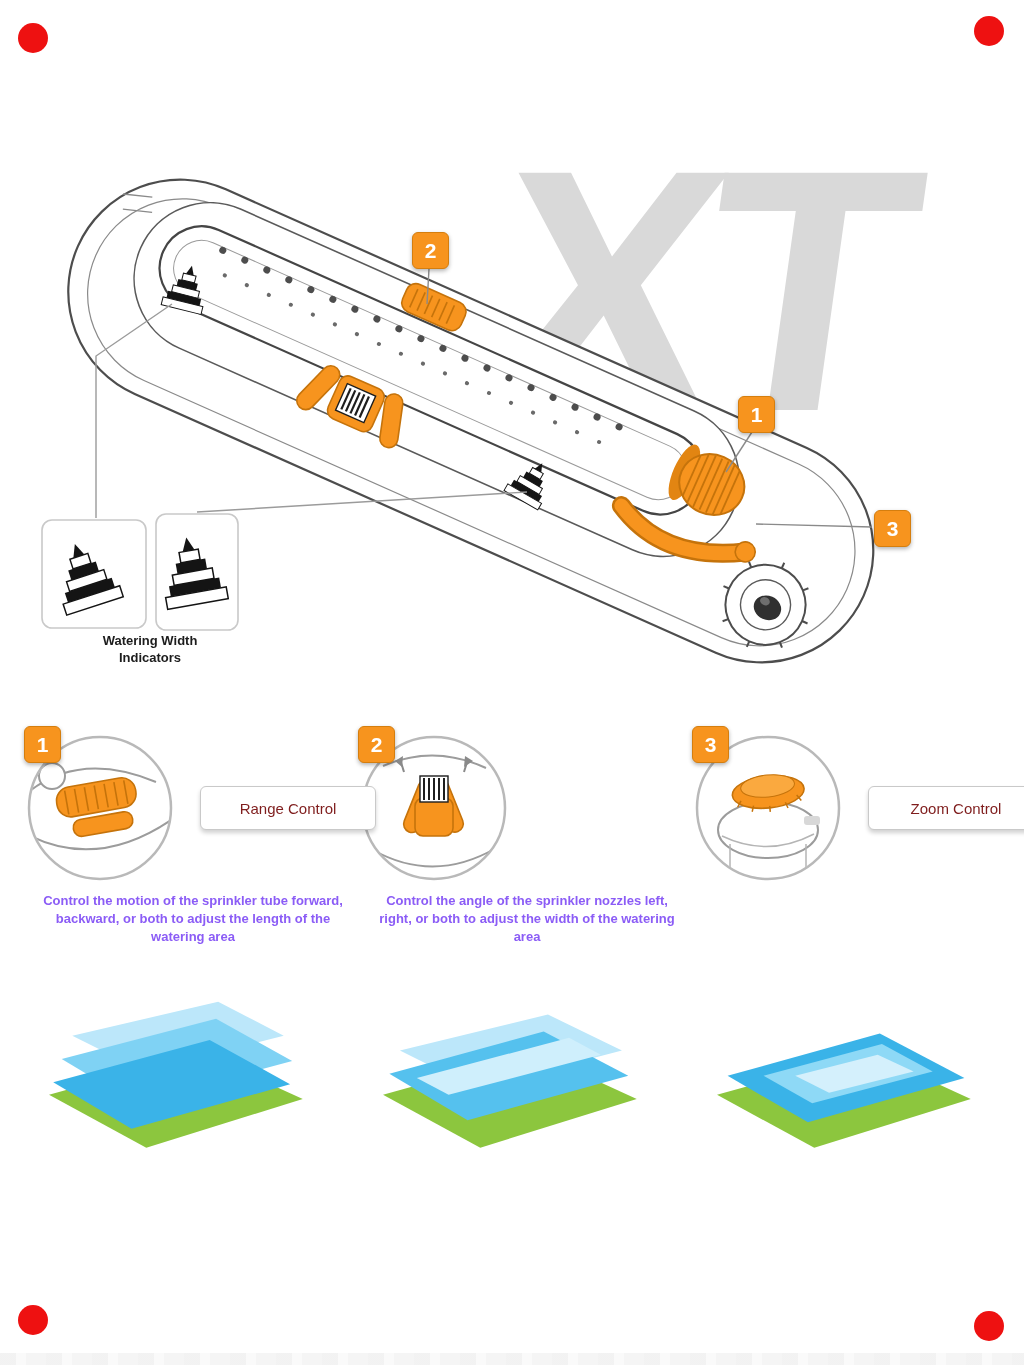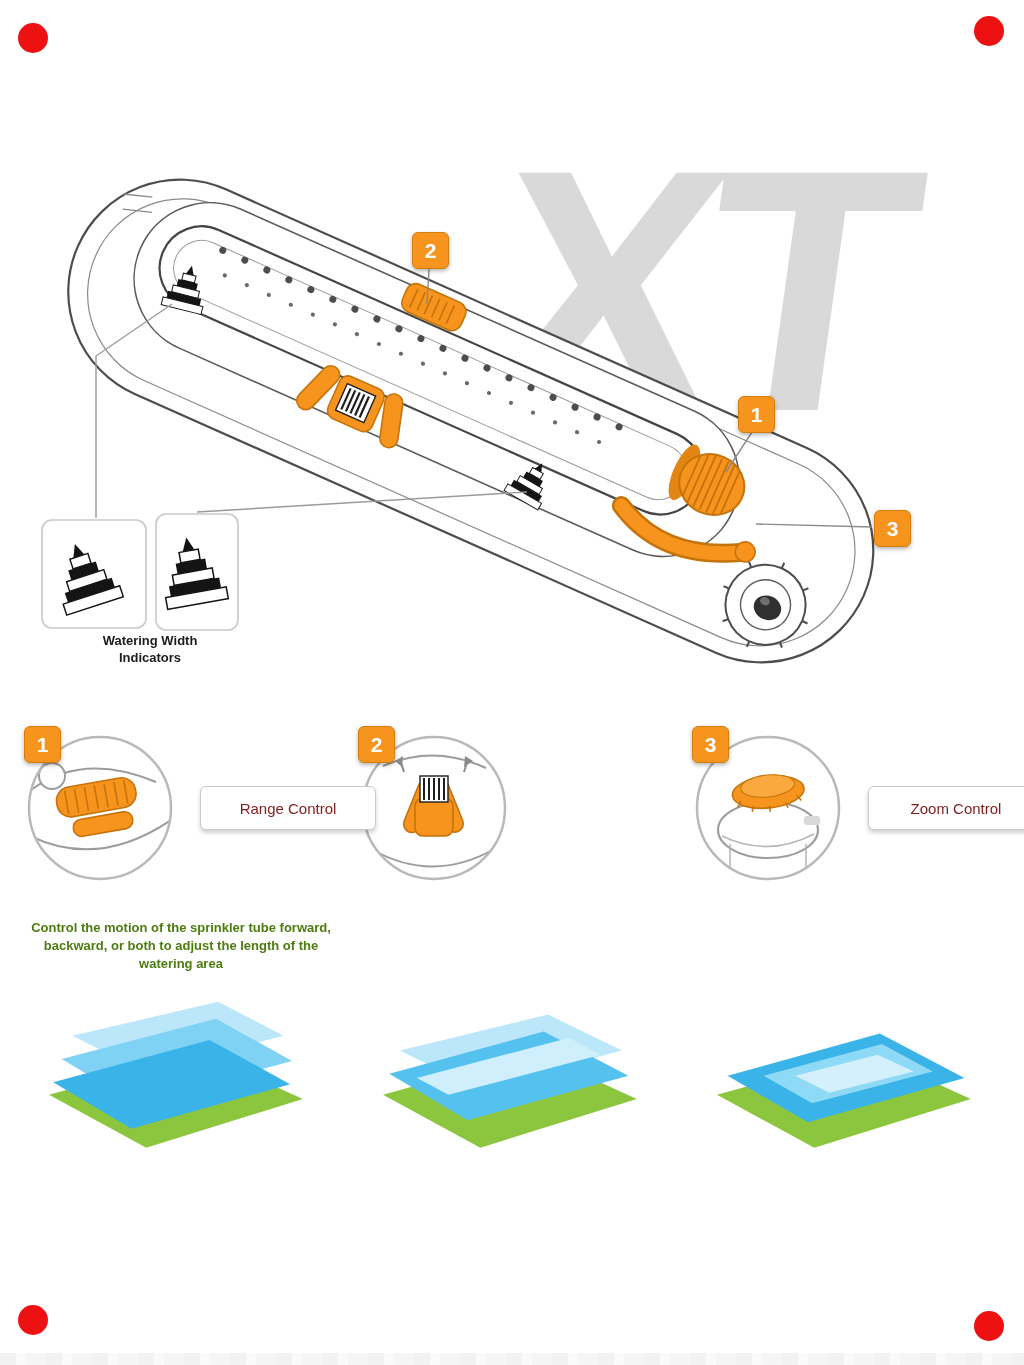--- a/index.html
+++ b/index.html
@@ -29,22 +29,22 @@
   .feature{position:absolute;top:716px;width:322px;height:440px;}
   .feature-1{left:18px;} .feature-2{left:352px;} .feature-3{left:686px;}
   .feature .badge{position:absolute;left:6px;top:10px;z-index:4;width:35px;height:35px;
            background:#F7941E;border:1px solid #D57E0E;border-radius:6px;color:#fff;
            font-size:21px;font-weight:bold;display:flex;align-items:center;justify-content:center;
            box-shadow:0 2px 4px rgba(0,0,0,.3);}
   .circle-svg{position:absolute;left:6px;top:16px;z-index:2;}
   .pill{position:absolute;left:146px;top:70px;width:174px;height:42px;z-index:3;background:#fff;
         border:1px solid #c9c9c9;border-radius:6px;box-shadow:0 3px 4px rgba(0,0,0,.18);
         display:flex;align-items:center;justify-content:center;font-size:15px;color:#7f1d1d;margin-left:36px;}
-  .desc{position:absolute;top:176px;left:8px;width:310px;text-align:center;font-size:13px;
-        font-weight:bold;color:#4d7c0f;line-height:1.38;margin-top:27px;}
+  .desc{position:absolute;top:176px;left:20px;width:310px;text-align:center;font-size:13px;
+        font-weight:bold;color:#8b5cf6;line-height:1.38;}
   .spray{position:absolute;top:252px;left:20px;}
 
   .bottom-artifact{position:absolute;left:0;top:1353px;width:1024px;height:12px;opacity:.5;
         background:repeating-linear-gradient(90deg,#e6e6e6 0 16px,#f5f5f5 16px 26px,#ebebeb 26px 46px);}
 </style>
 </head>
 <body>
 
 <div class="page">
 
@@ -231,20 +231,21 @@
           <line x1="76" y1="46" x2="76" y2="68"></line>
             <line x1="81" y1="46" x2="81" y2="68"></line>
           <line x1="86" y1="46" x2="86" y2="68"></line>
         </g>
         <line x1="46" y1="40" x2="42" y2="27" stroke="#8a8a8a" stroke-width="2"></line>
         <polygon points="37,29 45,24 44,35" fill="#8a8a8a"></polygon>
         <line x1="106" y1="40" x2="110" y2="27" stroke="#8a8a8a" stroke-width="2"></line>
         <polygon points="106,35 107,24 115,29" fill="#8a8a8a"></polygon>
       </g>
     </svg>
+    <div class="desc">Control the angle of the sprinkler nozzles left, right, or both to adjust the width of the watering area</div>
     <svg class="spray" width="280" height="185" viewBox="0 0 260 175">
       <polygon points="8,120 152,80 248,124 100,170" fill="#8CC63E"></polygon>
       <polygon points="24,78 164,44 234,78 96,114" fill="#BCE7FA"></polygon>
       <polygon points="14,100 160,60 240,102 88,144" fill="#55C1EE"></polygon>
       <polygon points="40,104 184,66 214,82 70,120" fill="#CFEFFC"></polygon>
     </svg>
   </div>
 
   <div class="feature feature-3">
     <div class="badge">3</div>

